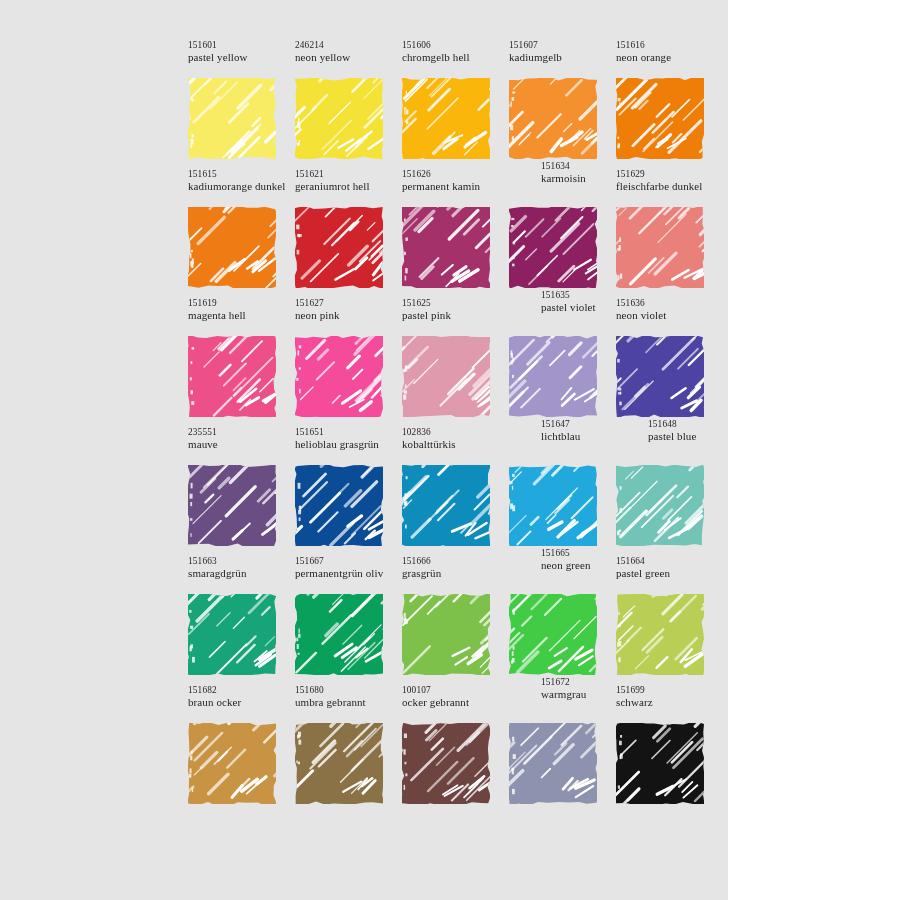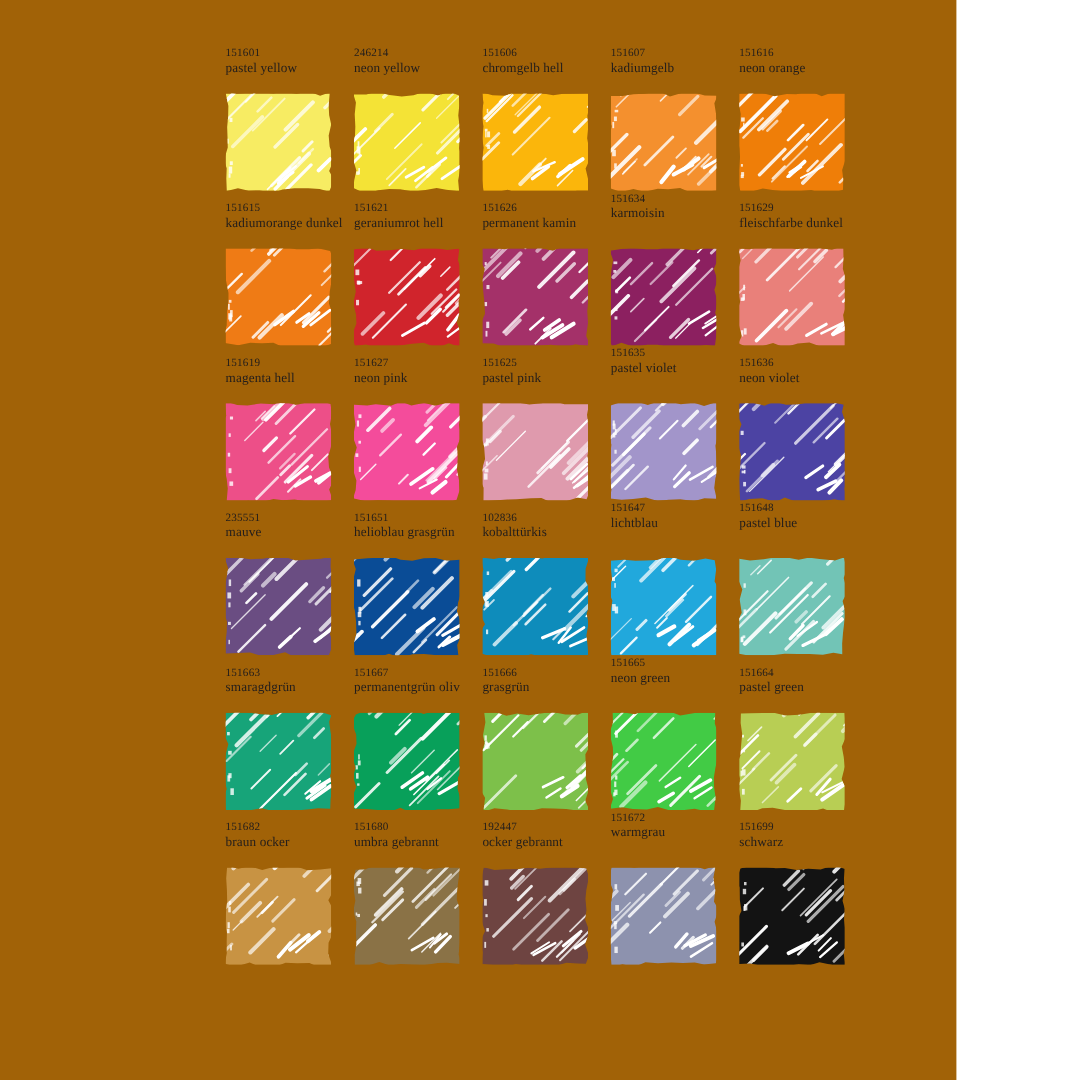--- a/index.html
+++ b/index.html
@@ -5,22 +5,22 @@
 <style>
   html,body{margin:0;padding:0;}
   body{
     width:900px;height:900px;
     background:#ffffff;
     font-family:"Liberation Serif","DejaVu Serif",serif;
     overflow:hidden;
   }
   #chart-sheet{
     position:relative;
-    width:797px;height:900px;
-    background:#a16207;
+    width:728px;height:900px;
+    background:#e5e5e5;
   }
   .swatch-grid{
     position:absolute;
     left:188px;
     top:40px;
     width:540px;
     display:grid;
     grid-template-columns:repeat(5,107px);
     grid-auto-rows:129px;
     column-gap:0px;
@@ -33,21 +33,21 @@
   }
   .swatch-label{
     position:absolute;
     left:0;
     top:0;
     width:107px;
     line-height:1.18;
     color:#221d1c;
     -webkit-font-smoothing:antialiased;
   }
-  .swatch-cell.raised .swatch-label{ top:-8px; }
+  .swatch-cell.raised .swatch-label{ top:-8px;margin-left:32px; }
   .code{
     display:block;
     font-size:9.3px;
     letter-spacing:0.15px;
     white-space:nowrap;
   }
   .name{
     display:block;
     font-size:11px;
     letter-spacing:0.1px;
@@ -1224,21 +1224,21 @@
               <line x1="68.0" y1="70.2" x2="80.2" y2="57.5" stroke="#ffffff" stroke-width="2.9" stroke-linecap="round"></line>
               <line x1="67.0" y1="62.9" x2="77.2" y2="55.2" stroke="#ffffff" stroke-width="2.5" stroke-linecap="round"></line>
               <line x1="48.2" y1="68.8" x2="66.1" y2="58.6" stroke="#ffffff" stroke-width="2.2" stroke-linecap="round"></line>
               <line x1="63.2" y1="66.6" x2="72.3" y2="55.7" stroke="#ffffff" stroke-width="1.6" stroke-linecap="round"></line>
             </g>
           </svg>
         </div>
       </div>
       <div class="swatch-cell">
         <div class="swatch-label">
-          <span class="code">192447</span>
+          <span class="code">100107</span>
           <span class="name">ocker gebrannt</span>
         </div>
         <div class="swatch-patch">
           <svg viewBox="0 0 88 81" xmlns="http://www.w3.org/2000/svg">
             <defs>
               <clipPath id="clip27">
                 <path d="M1.2,-0.2L10.2,2.1L19.6,1.4L30.5,1.2L38.2,0.2L48.1,1.0L57.7,-0.2L69.6,-0.5L77.4,-0.2L86.6,0.8L88.8,7.9L86.6,18.7L85.9,25.9L86.7,35.4L85.6,43.4L89.3,53.2L85.5,63.8L88.8,73.2L86.2,80.2L79.2,80.0L70.0,79.2L57.6,83.0L48.2,82.5L40.6,82.6L27.9,80.3L18.8,83.2L10.4,81.3L-0.9,80.2L0.2,70.7L-2.1,62.2L2.2,52.9L-1.0,43.5L-1.5,35.2L0.9,27.4L-1.9,17.7L-0.9,9.5Z"></path>
               </clipPath>
             </defs>
             <g clip-path="url(#clip27)">

